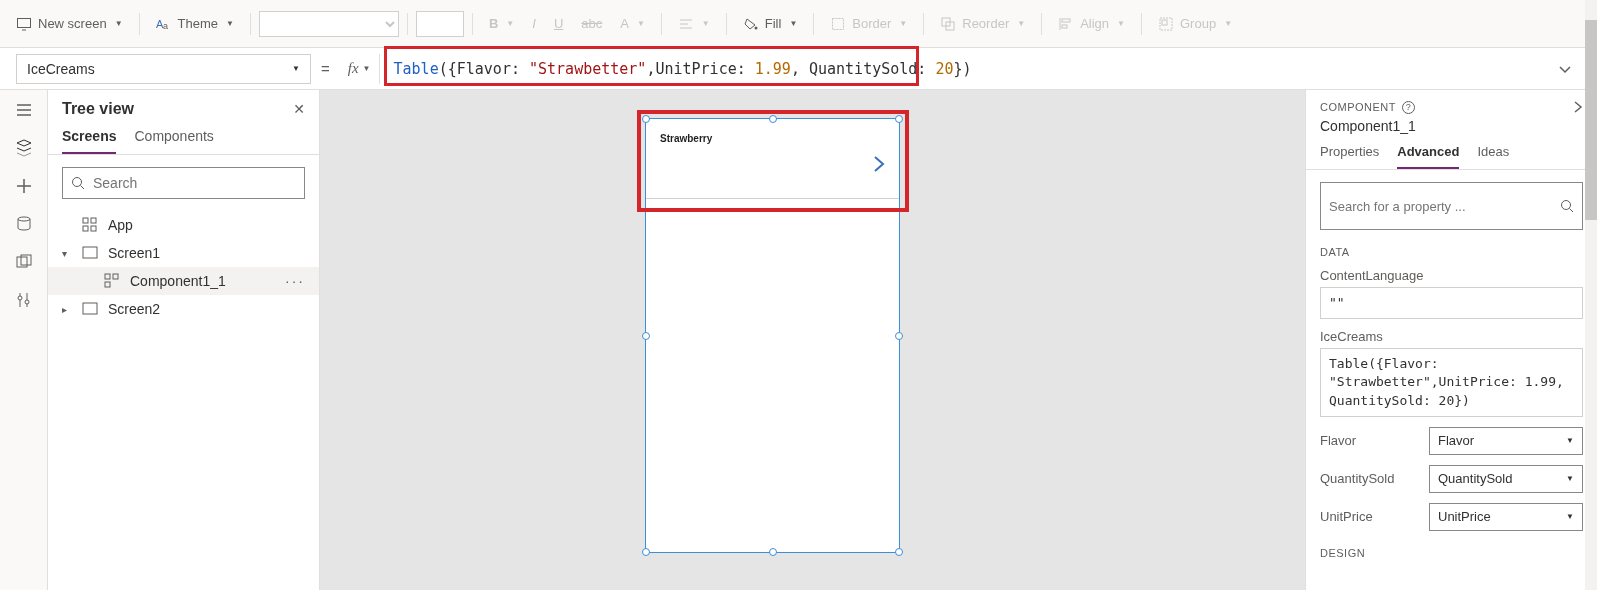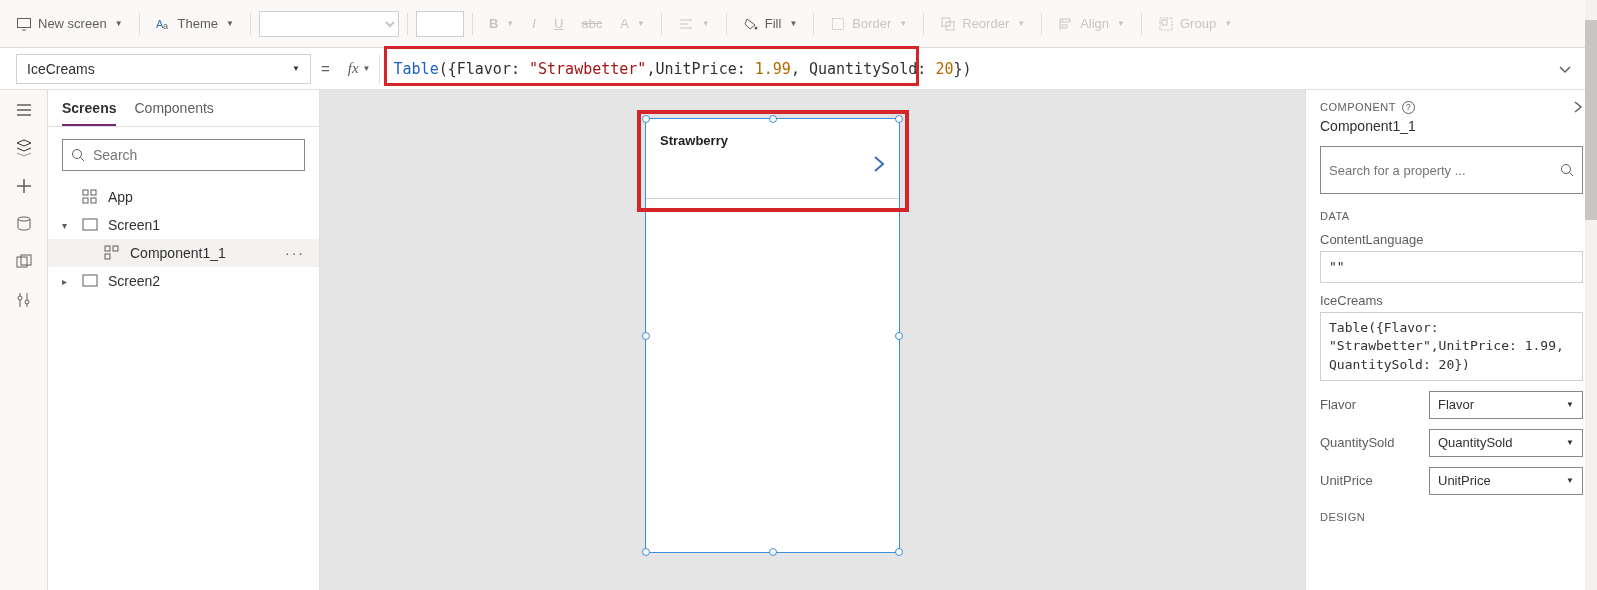--- a/index.html
+++ b/index.html
@@ -199,21 +199,21 @@
     }
     .h-tl{left:-4px;top:-4px;} .h-tm{left:calc(50% - 4px);top:-4px;} .h-tr{right:-4px;top:-4px;}
     .h-ml{left:-4px;top:calc(50% - 4px);} .h-mr{right:-4px;top:calc(50% - 4px);}
     .h-bl{left:-4px;bottom:-4px;} .h-bm{left:calc(50% - 4px);bottom:-4px;} .h-br{right:-4px;bottom:-4px;}
     .gallery-row{
       position:absolute; left:0; right:0; top:0; height:80px;
       border-bottom:1px solid #d2d0ce;
       display:flex; align-items:flex-start; padding:14px 14px 0 14px;
     }
     .gallery-row .label{
-      font-size:13px; color:#201f1e; font-weight:600;
+      font-size:10px; color:#201f1e; font-weight:600;
     }
     .gallery-row .arrow{
       margin-left:auto; margin-top:22px; color:#3b6fb6; font-size:16px;
     }
     .canvas-highlight{
       position:absolute;
       left:317px; top:20px;
       width:272px; height:102px;
       border:4px solid #d4252a;
       pointer-events:none;
@@ -438,20 +438,24 @@
         <svg width="16" height="16" viewBox="0 0 16 16">
           <line x1="4" y1="1" x2="4" y2="15" stroke="#605e5c"></line>
           <circle cx="4" cy="6" r="2" fill="#faf9f8" stroke="#605e5c"></circle>
           <line x1="11" y1="1" x2="11" y2="15" stroke="#605e5c"></line>
           <circle cx="11" cy="10" r="2" fill="#faf9f8" stroke="#605e5c"></circle>
         </svg>
       </div>
   </div>
 
   <div class="treepanel">
+    <div class="tree-header">
+      <h2>Tree view</h2>
+      <span style="color:#605e5c;font-size:14px;cursor:pointer;">✕</span>
+    </div>
     <div class="tree-tabs">
       <div class="tab active">Screens</div>
       <div class="tab">Components</div>
     </div>
     <div class="tree-search-wrap">
       <div class="tree-search">
         <span>
             <svg width="14" height="14" viewBox="0 0 14 14">
               <circle cx="6" cy="6" r="4.5" fill="none" stroke="#605e5c"></circle>
               <line x1="9.5" y1="9.5" x2="13" y2="13" stroke="#605e5c"></line>
@@ -531,20 +535,25 @@
         <span>COMPONENT</span>
         <span style="border:1px solid #605e5c;border-radius:50%;width:13px;height:13px;display:inline-flex;align-items:center;justify-content:center;font-size:9px;">?</span>
       </div>
       <span style="color:#605e5c;">
         <svg width="10" height="14" viewBox="0 0 10 14">
             <path d="M2 2 L8 7 L2 12" fill="none" stroke="#605e5c" stroke-width="1.5"></path>
           </svg>
       </span>
     </div>
     <div class="rp-name">Component1_1</div>
+    <div class="rp-tabs">
+      <div class="tab">Properties</div>
+      <div class="tab active">Advanced</div>
+      <div class="tab">Ideas</div>
+    </div>
     <div class="rp-body">
       <div class="rp-search">
         <input placeholder="Search for a property ..." style="">
         <span>
             <svg width="14" height="14" viewBox="0 0 14 14">
               <circle cx="6" cy="6" r="4.5" fill="none" stroke="#605e5c"></circle>
               <line x1="9.5" y1="9.5" x2="13" y2="13" stroke="#605e5c"></line>
             </svg>
           </span>
       </div>

